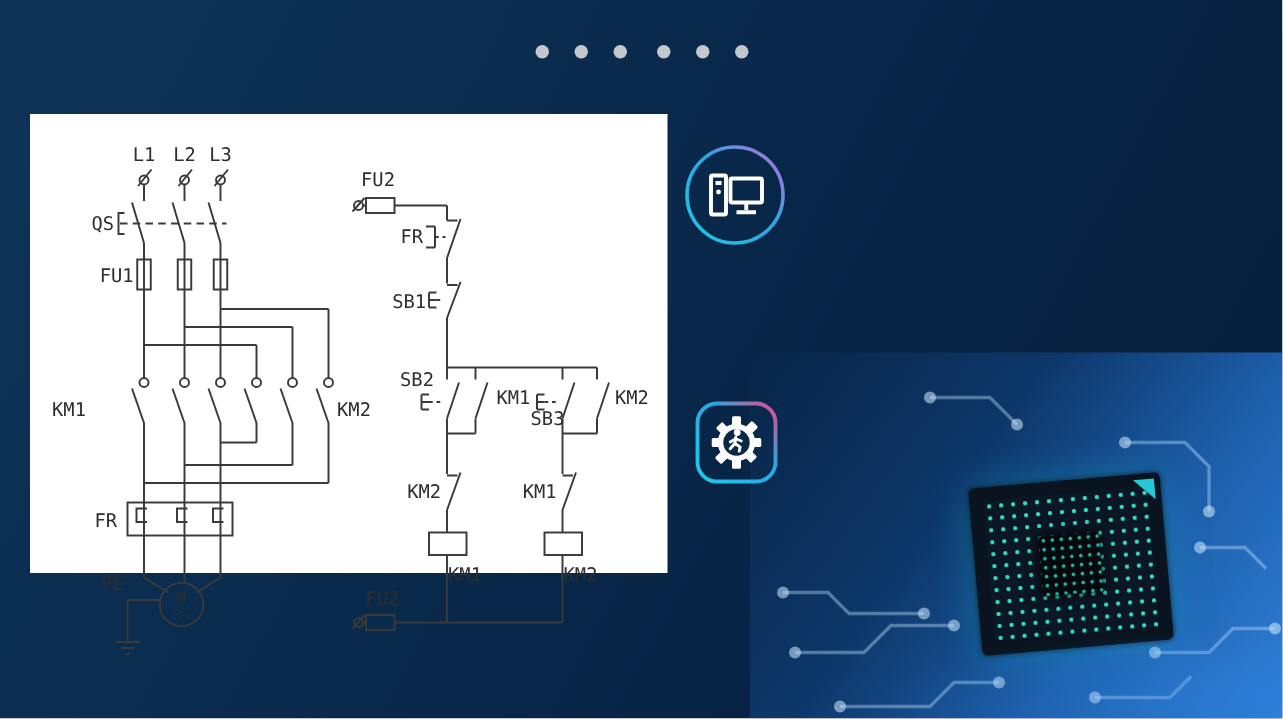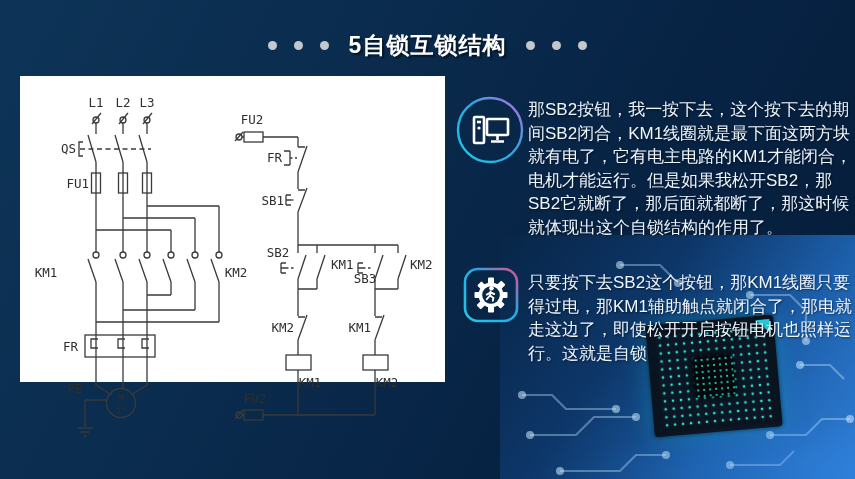--- a/index.html
+++ b/index.html
@@ -113,21 +113,20 @@
     </div>
     <div class="glow"></div>
   </div>
 
   <div class="titlebar">
     <div class="dots">
       <span class="dot"></span>
       <span class="dot"></span>
       <span class="dot"></span>
     </div>
-    <h1 class="page-title">5自锁互锁结构</h1>
     <div class="dots">
       <span class="dot"></span>
       <span class="dot"></span>
       <span class="dot"></span>
     </div>
   </div>
 
   <div class="panel">
     <svg width="425" height="374" viewBox="0 0 425 374">
       <g stroke="#3a3a3a" stroke-width="1.3" fill="none">
@@ -298,16 +297,14 @@
       <circle cx="29" cy="30" r="8.8" fill="#082845"></circle>
       <g stroke="#ffffff" stroke-width="1.9" fill="none" stroke-linecap="round">
         <path d="M28.5,26.5 L28,30.5"></path>
         <path d="M28.5,27.5 L24.8,29.6 M28.5,27.5 L32.2,29"></path>
         <path d="M28,30.5 L24.8,34.2 M28,30.5 L31.4,33 L30.8,35.8"></path>
       </g>
       <circle cx="29.5" cy="23.3" r="2.3" fill="#ffffff"></circle>
     </svg>
   </div>
 
-  <p class="para para1">那SB2按钮，我一按下去，这个按下去的期间SB2闭合，KM1线圈就是最下面这两方块就有电了，它有电主电路的KM1才能闭合，电机才能运行。但是如果我松开SB2，那SB2它就断了，那后面就都断了，那这时候就体现出这个自锁结构的作用了。</p>
-  <p class="para para2">只要按下去SB2这个按钮，那KM1线圈只要得过电，那KM1辅助触点就闭合了，那电就走这边了，即使松开开启按钮电机也照样运行。这就是自锁</p>
 
 </div>
 
 </body></html>

